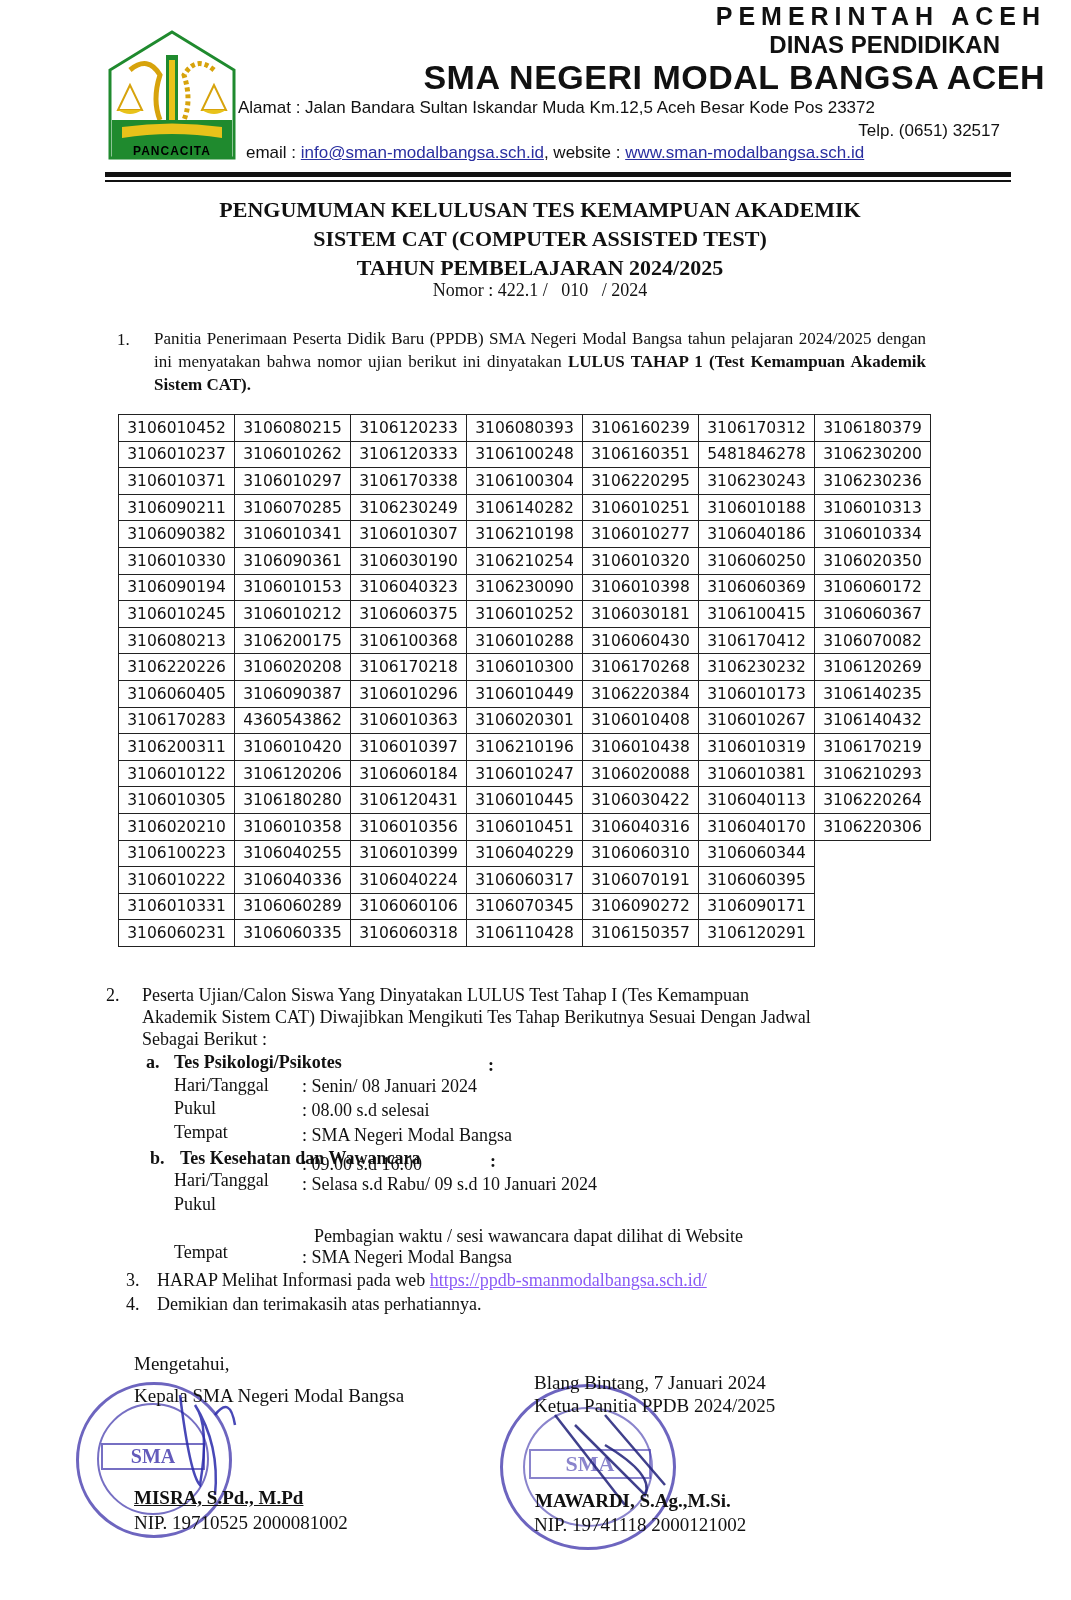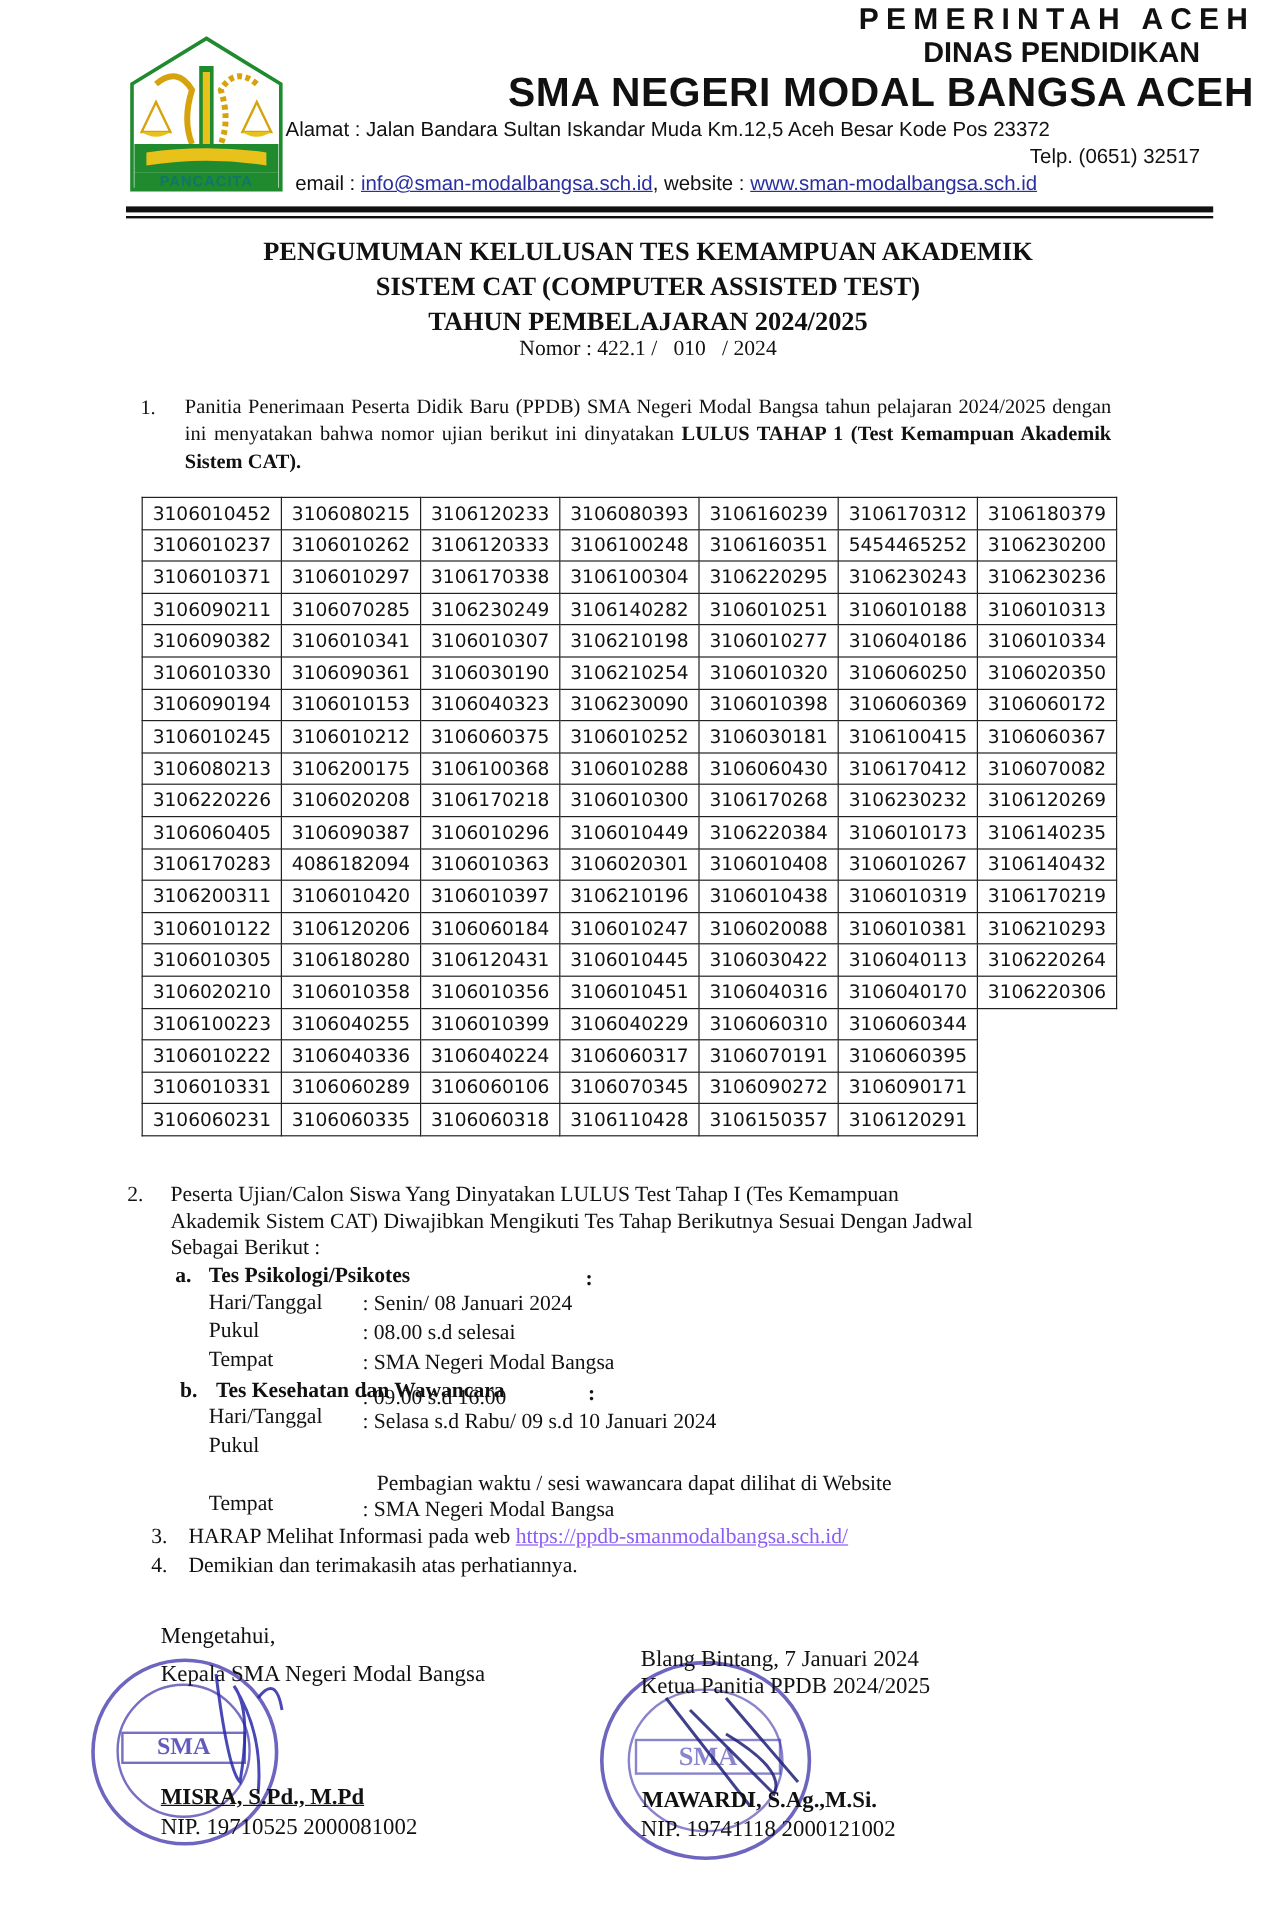--- a/index.html
+++ b/index.html
@@ -47,21 +47,21 @@
     <path d="M22,55 L10,80 L34,80 Z" fill="none" stroke="#d7a30c" stroke-width="2"></path>
     <path d="M106,55 L94,80 L118,80 Z" fill="none" stroke="#d7a30c" stroke-width="2"></path>
     <path d="M10,80 Q22,88 34,80" fill="#e8c21a"></path>
     <path d="M94,80 Q106,88 118,80" fill="#e8c21a"></path>
     <path d="M22,40 Q40,25 52,45 Q44,70 52,90" fill="none" stroke="#d7a30c" stroke-width="5"></path>
     <path d="M106,40 Q88,25 76,45 Q84,70 76,90" fill="none" stroke="#d7a30c" stroke-width="5" stroke-dasharray="4 3"></path>
     <rect x="4" y="90" width="120" height="24" fill="#1f8a2e"></rect>
     <path d="M14,97 Q64,90 114,97 L114,108 Q64,100 14,108 Z" fill="#e8c21a"></path>
     <rect x="4" y="114" width="120" height="14" fill="#1f8a2e"></rect>
   </svg>
-  <div style="position:absolute;left:4px;top:114px;width:120px;text-align:center;color:#0f766e;font-family:'Liberation Sans',sans-serif;font-weight:bold;font-size:12px;line-height:14px;letter-spacing:1px;">PANCACITA</div>
+  <div style="position:absolute;left:4px;top:114px;width:120px;text-align:center;color:#000000;font-family:'Liberation Sans',sans-serif;font-weight:bold;font-size:12px;line-height:14px;letter-spacing:1px;">PANCACITA</div>
 </div>
 
 <div class="abs kop kop1">PEMERINTAH ACEH</div>
 <div class="abs kop kop2">DINAS PENDIDIKAN</div>
 <div class="abs kop kop3">SMA NEGERI MODAL BANGSA ACEH</div>
 <div class="abs kop kop4">Alamat : Jalan Bandara Sultan Iskandar Muda Km.12,5 Aceh Besar Kode Pos 23372</div>
 <div class="abs kop kop5">Telp. (0651) 32517</div>
 <div class="abs kop kop6">
   <span>email : </span><span class="lnk">info@sman-modalbangsa.sch.id</span><span>, website : </span><span class="lnk">www.sman-modalbangsa.sch.id</span>
 </div>
@@ -88,21 +88,21 @@
         <td>3106160239</td>
         <td>3106170312</td>
         <td>3106180379</td>
       </tr>
       <tr>
         <td>3106010237</td>
         <td>3106010262</td>
         <td>3106120333</td>
         <td>3106100248</td>
         <td>3106160351</td>
-        <td>5454465252</td>
+        <td>5481846278</td>
         <td>3106230200</td>
       </tr>
       <tr>
         <td>3106010371</td>
         <td>3106010297</td>
         <td>3106170338</td>
         <td>3106100304</td>
         <td>3106220295</td>
         <td>3106230243</td>
         <td>3106230236</td>
@@ -174,21 +174,21 @@
         <td>3106060405</td>
         <td>3106090387</td>
         <td>3106010296</td>
         <td>3106010449</td>
         <td>3106220384</td>
         <td>3106010173</td>
         <td>3106140235</td>
       </tr>
       <tr>
         <td>3106170283</td>
-        <td>4086182094</td>
+        <td>4360543862</td>
         <td>3106010363</td>
         <td>3106020301</td>
         <td>3106010408</td>
         <td>3106010267</td>
         <td>3106140432</td>
       </tr>
       <tr>
         <td>3106200311</td>
         <td>3106010420</td>
         <td>3106010397</td>

